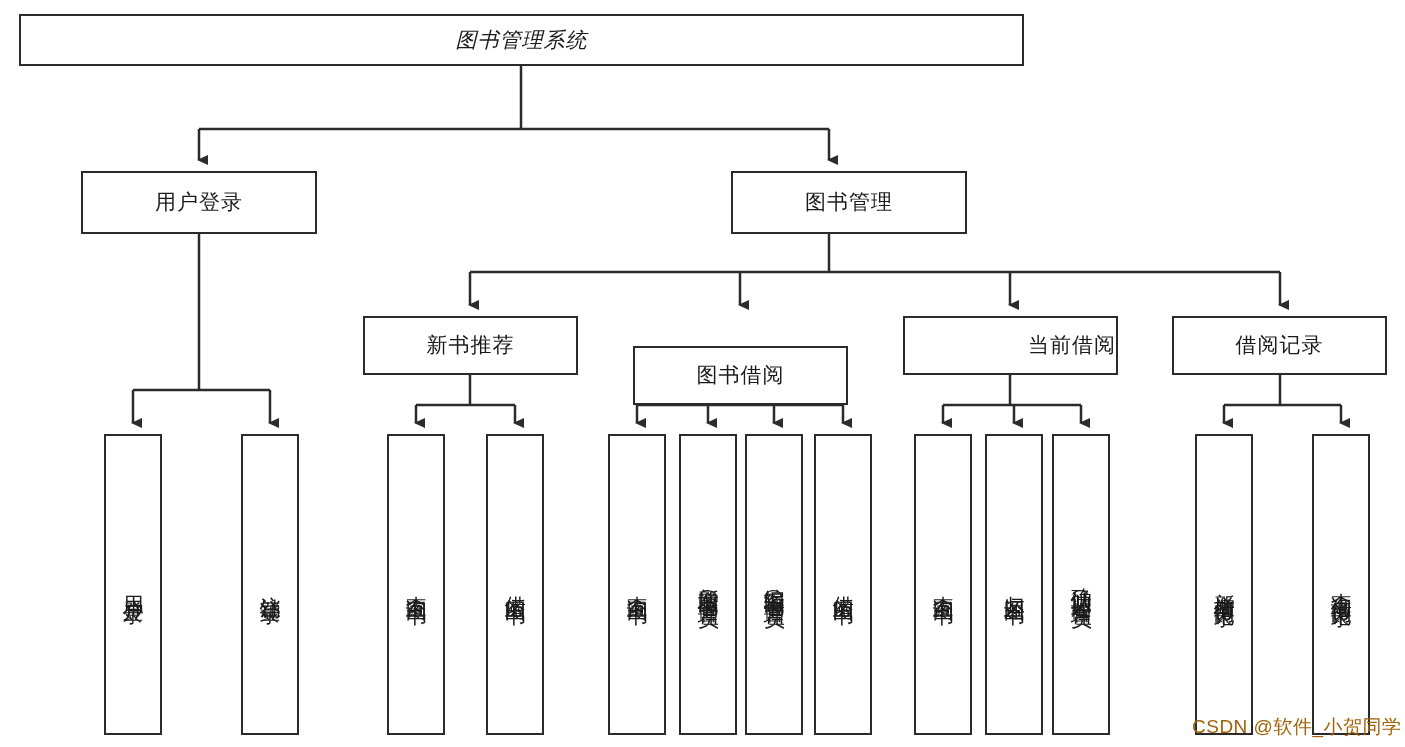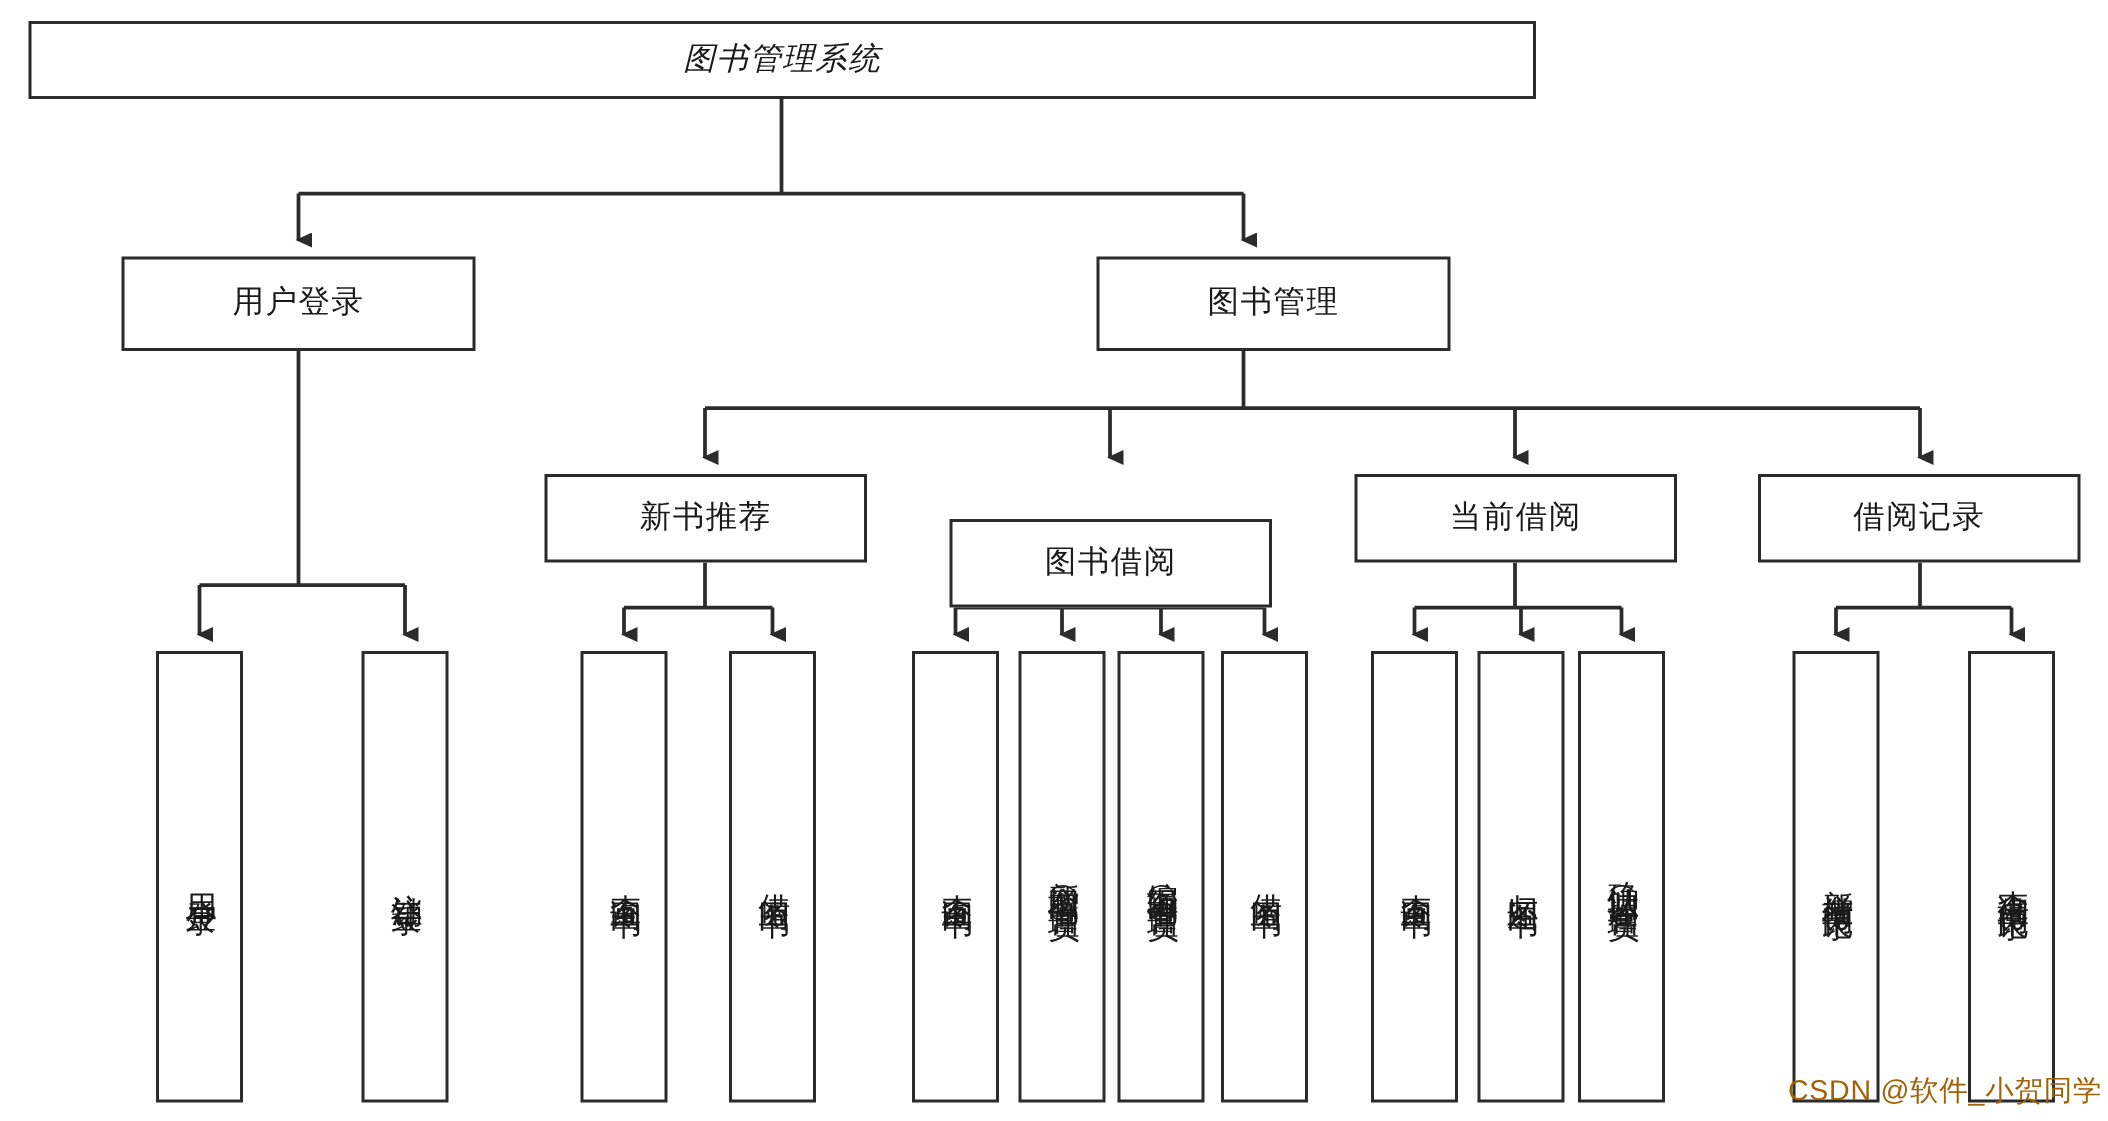--- a/index.html
+++ b/index.html
@@ -126,21 +126,21 @@
       </div>
       <div class="node" style="left: 711px; top: 171px; width: 236px; height: 63px; margin-left: 20px;">
         <span class="label">图书管理</span>
       </div>
       <div class="node" style="left: 363px; top: 316px; width: 215px; height: 59px;">
         <span class="label">新书推荐</span>
       </div>
       <div class="node" style="left: 633px; top: 316px; width: 215px; height: 59px; margin-top: 30px;">
         <span class="label">图书借阅</span>
       </div>
-      <div class="node" style="left: 903px; top: 316px; width: 215px; height: 59px;">
+      <div class="node" style="left: 903px; top: 316px; width: 215px; height: 59px; justify-content: flex-end;">
         <span class="label">当前借阅</span>
       </div>
       <div class="node" style="left: 1172px; top: 316px; width: 215px; height: 59px;">
         <span class="label">借阅记录</span>
       </div>
       <div class="node vertical" style="left: 104px; top: 434px; width: 58px; height: 301px; padding-top: 0px;">
         <span class="label" style="margin-top: 143px;">用户登录</span>
       </div>
       <div class="node vertical" style="left: 241px; top: 434px; width: 58px; height: 301px; padding-top: 0px;">
         <span class="label" style="margin-top: 143px;">注销登录</span>

